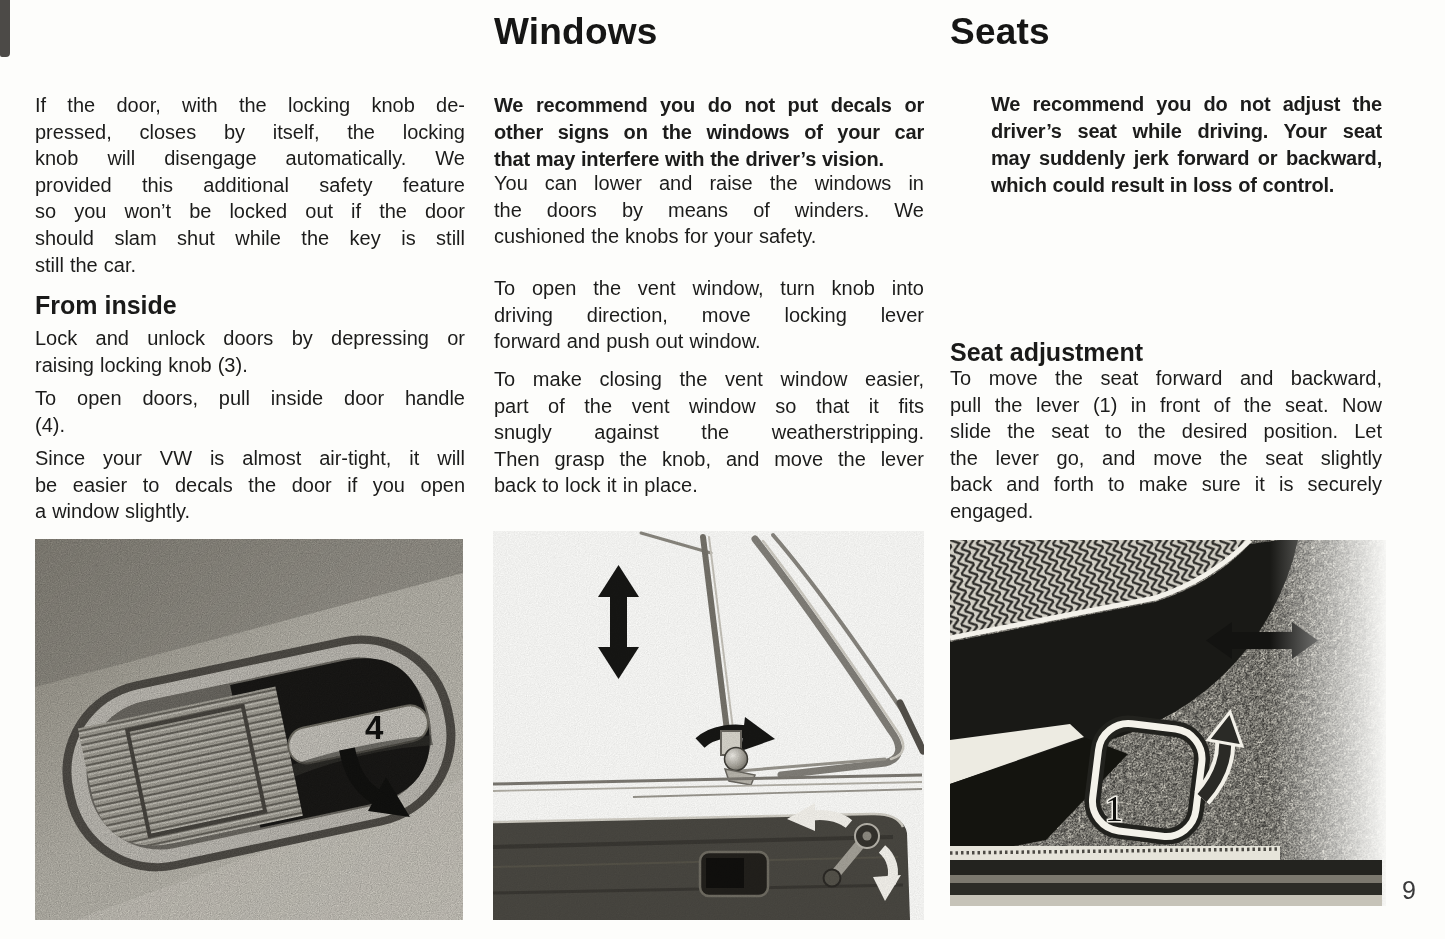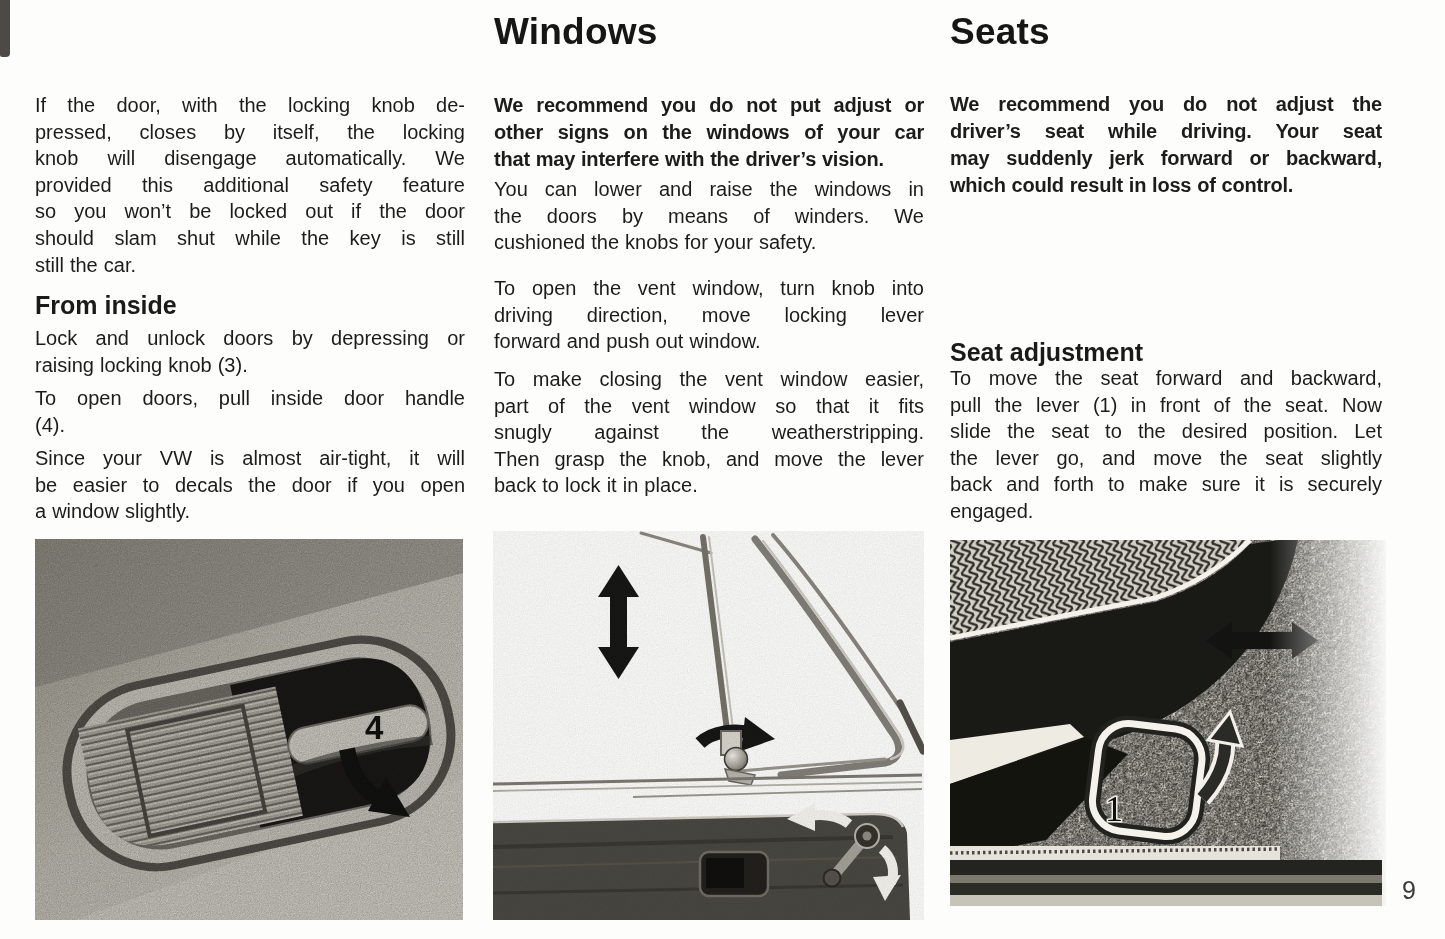--- a/index.html
+++ b/index.html
@@ -62,46 +62,46 @@
     <div class="block para" style="top:445px;">
         <div>Since your VW is almost air-tight, it will</div>
         <div>be easier to decals the door if you open</div>
         <div>a window slightly.</div>
       </div>
   </div>
 
   <div class="col" style="left:494px;top:0;height:739px;">
     <div class="block h1" style="top:11px;">Windows</div>
     <div class="block para bold" style="top:92px;">
-        <div>We recommend you do not put adjust or</div>
+        <div>We recommend you do not put decals or</div>
         <div>other signs on the windows of your car</div>
         <div>that may interfere with the driver’s vision.</div>
       </div>
-    <div class="block para" style="top:176px;">
+    <div class="block para" style="top:170px;">
         <div>You can lower and raise the windows in</div>
         <div>the doors by means of winders. We</div>
         <div>cushioned the knobs for your safety.</div>
       </div>
     <div class="block para" style="top:275px;">
         <div>To open the vent window, turn knob into</div>
         <div>driving direction, move locking lever</div>
         <div>forward and push out window.</div>
       </div>
     <div class="block para" style="top:366px;">
         <div>To make closing the vent window easier,</div>
         <div>part of the vent window so that it fits</div>
         <div>snugly against the weatherstripping.</div>
         <div>Then grasp the knob, and move the lever</div>
         <div>back to lock it in place.</div>
       </div>
   </div>
 
   <div class="col" style="left:950px;top:0;width:432px;height:752px;">
     <div class="block h1" style="top:11px;">Seats</div>
-    <div class="block para bold" style="top:91px;">
+    <div class="block para bold" style="top:91px;margin-left:41px;">
         <div>We recommend you do not adjust the</div>
         <div>driver’s seat while driving. Your seat</div>
         <div>may suddenly jerk forward or backward,</div>
         <div>which could result in loss of control.</div>
       </div>
     <div class="block h2" style="top:329px;margin-top:9px;">Seat adjustment</div>
     <div class="block para" style="top:365px;">
         <div>To move the seat forward and backward,</div>
         <div>pull the lever (1) in front of the seat. Now</div>
         <div>slide the seat to the desired position. Let</div>

